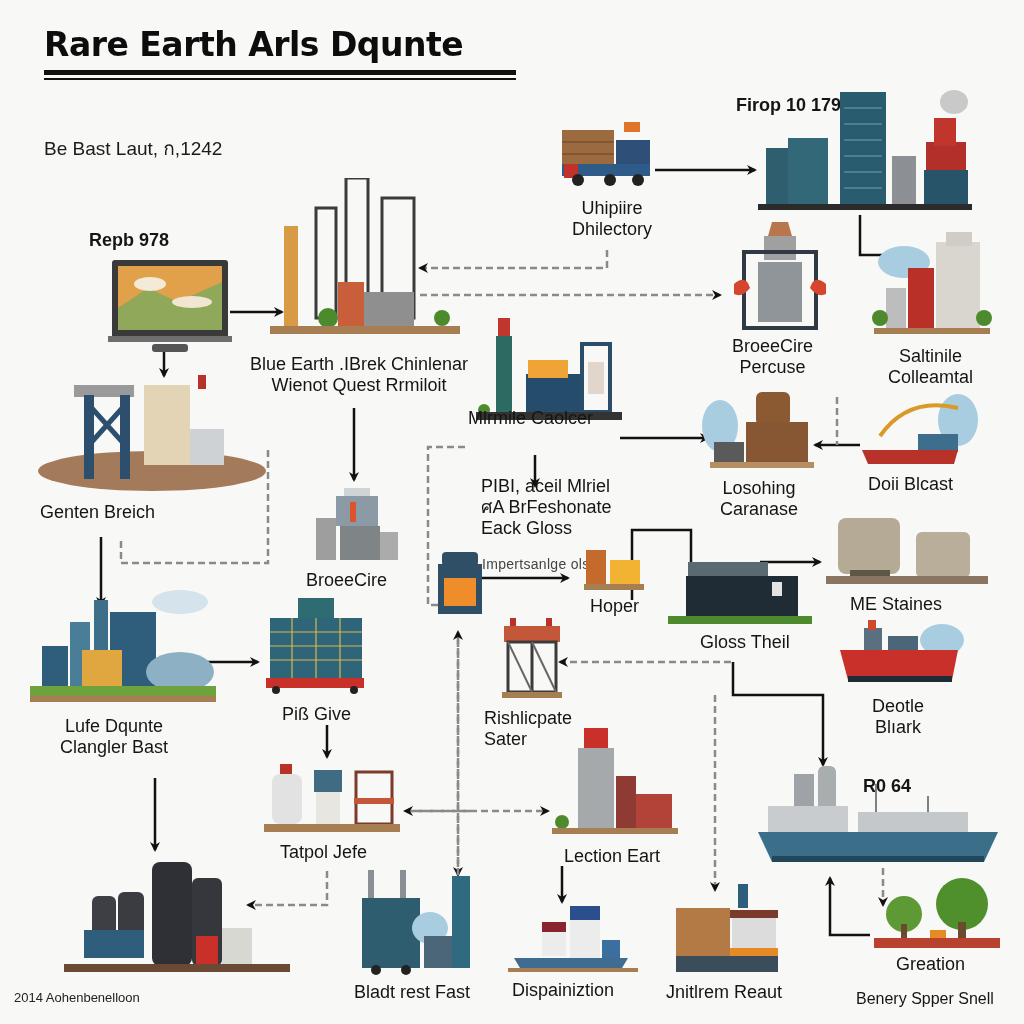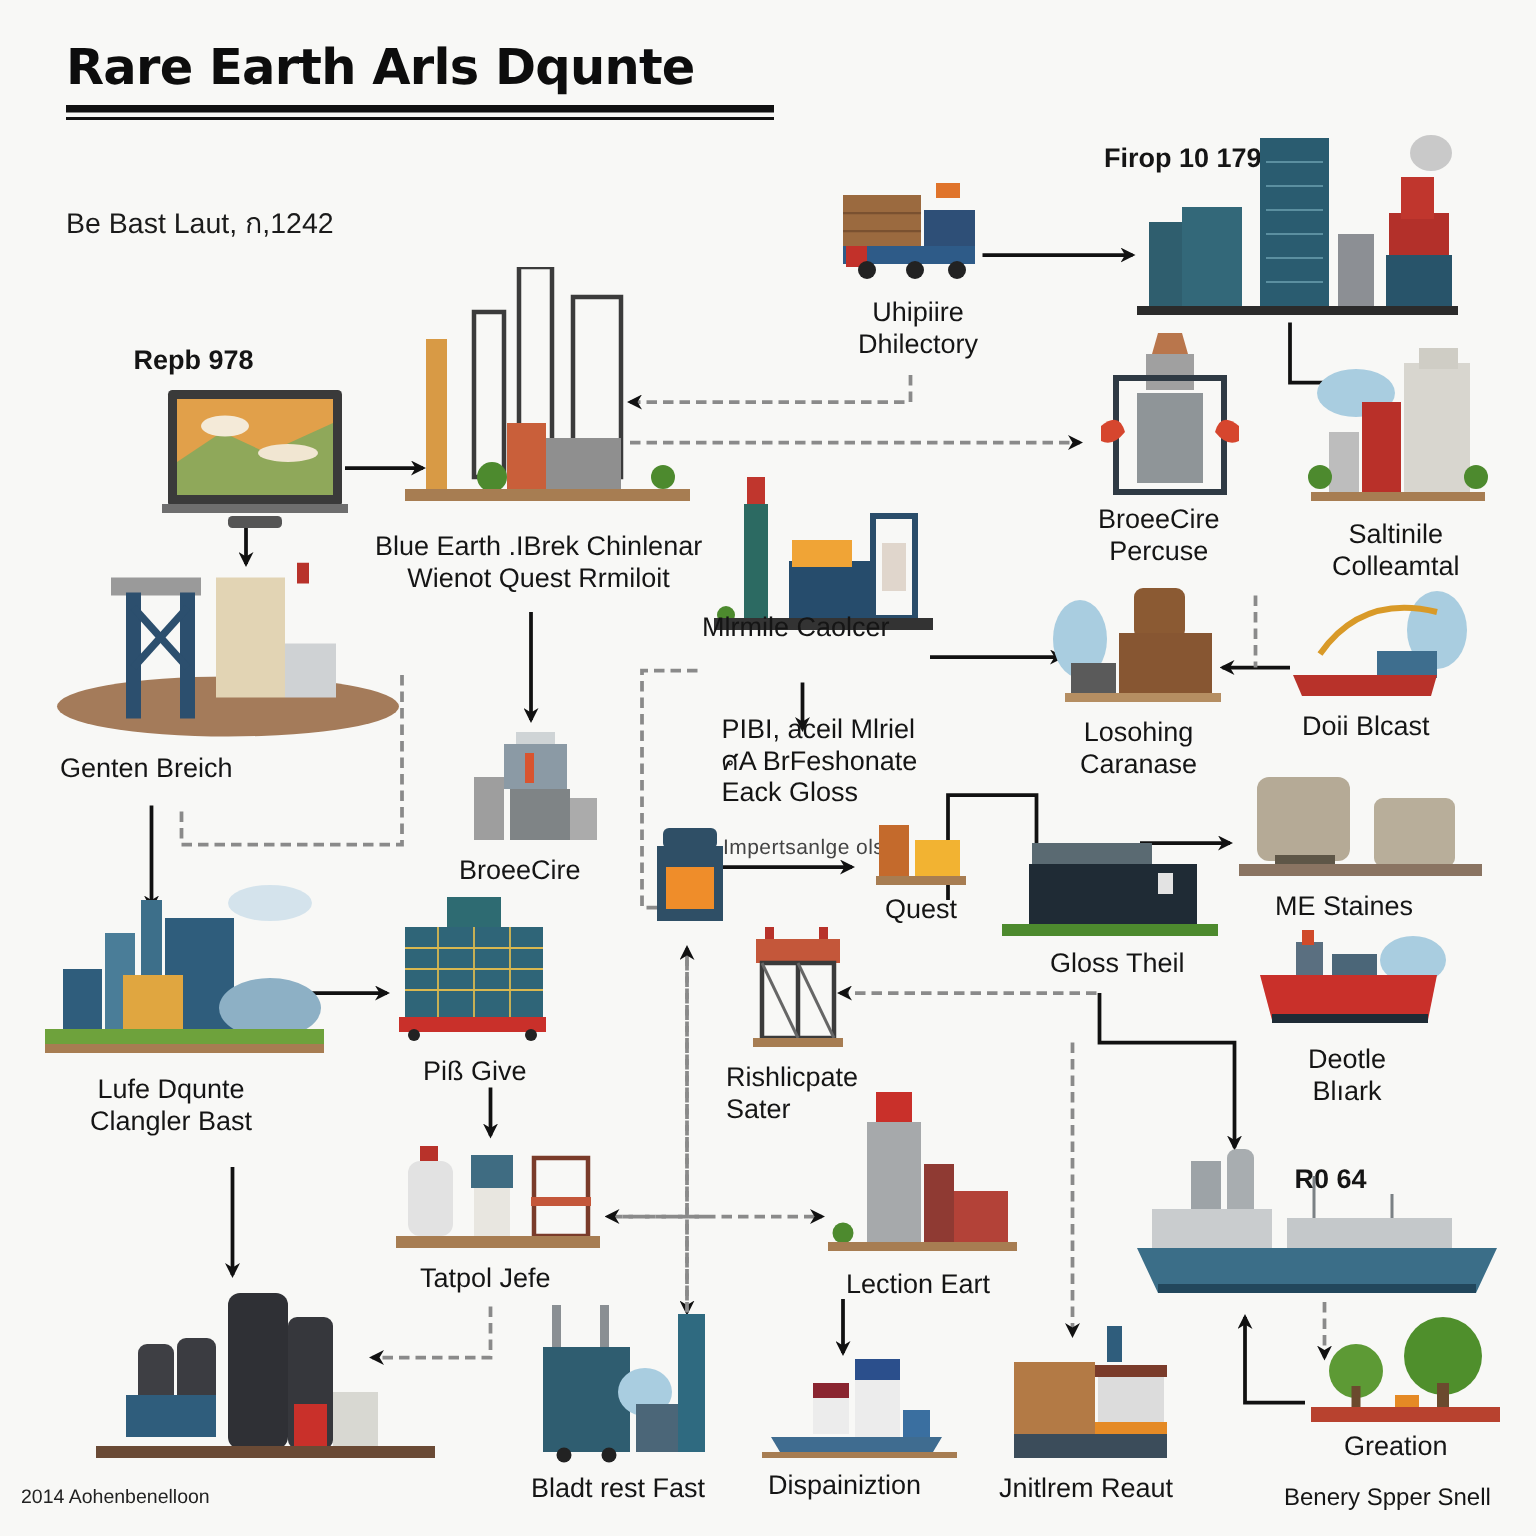--- a/index.html
+++ b/index.html
@@ -275,21 +275,21 @@
   </svg>
 </div>
 
 <div class="node" style="left:584px;top:540px;width:60px;height:52px;">
   <svg viewBox="0 0 60 52">
     <rect x="2" y="10" width="20" height="34" fill="#c46a2c"></rect>
     <rect x="26" y="20" width="30" height="24" fill="#f2b332"></rect>
     <rect x="0" y="44" width="60" height="6" fill="#a77d52"></rect>
   </svg>
 </div>
-<div class="label" style="left:590px;top:596px;">Quest</div>
+<div class="label" style="left:590px;top:596px;">Hoper</div>
 
 <div class="node" style="left:668px;top:556px;width:144px;height:70px;">
   <svg viewBox="0 0 144 70">
     <rect x="20" y="6" width="80" height="16" fill="#5a6a72"></rect>
     <rect x="18" y="20" width="100" height="42" fill="#1f2b35"></rect>
     <rect x="100" y="20" width="30" height="40" fill="#1f2b35"></rect>
     <rect x="104" y="26" width="10" height="14" fill="#e3e3e3"></rect>
     <rect x="0" y="60" width="144" height="8" fill="#4d8a2e"></rect>
   </svg>
 </div>

